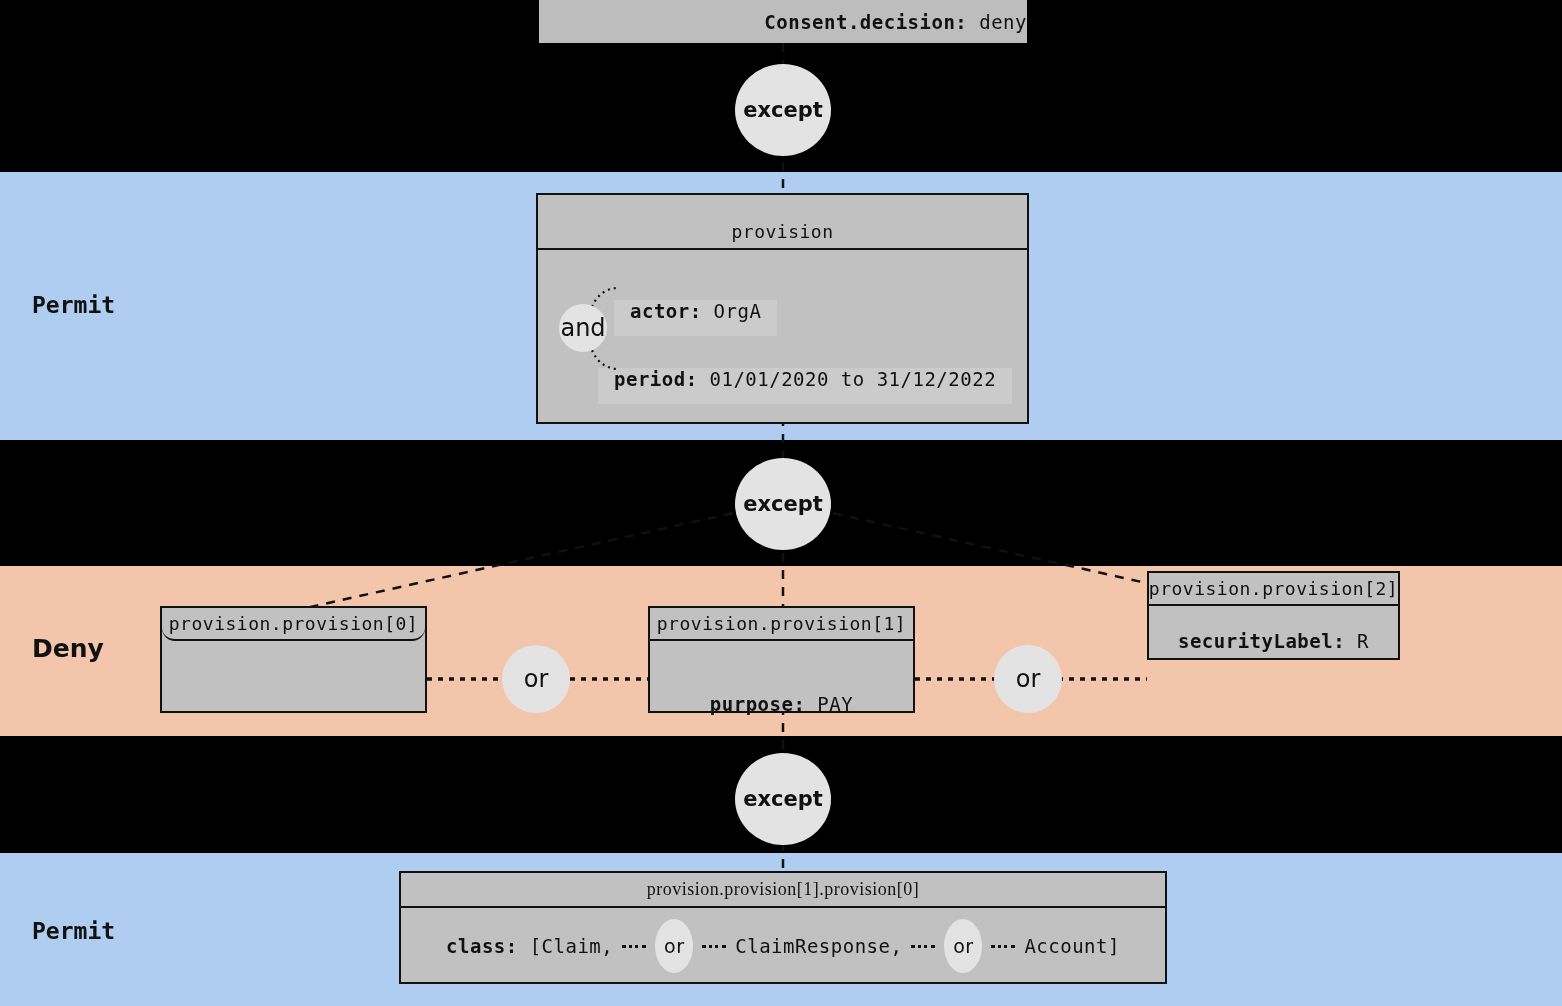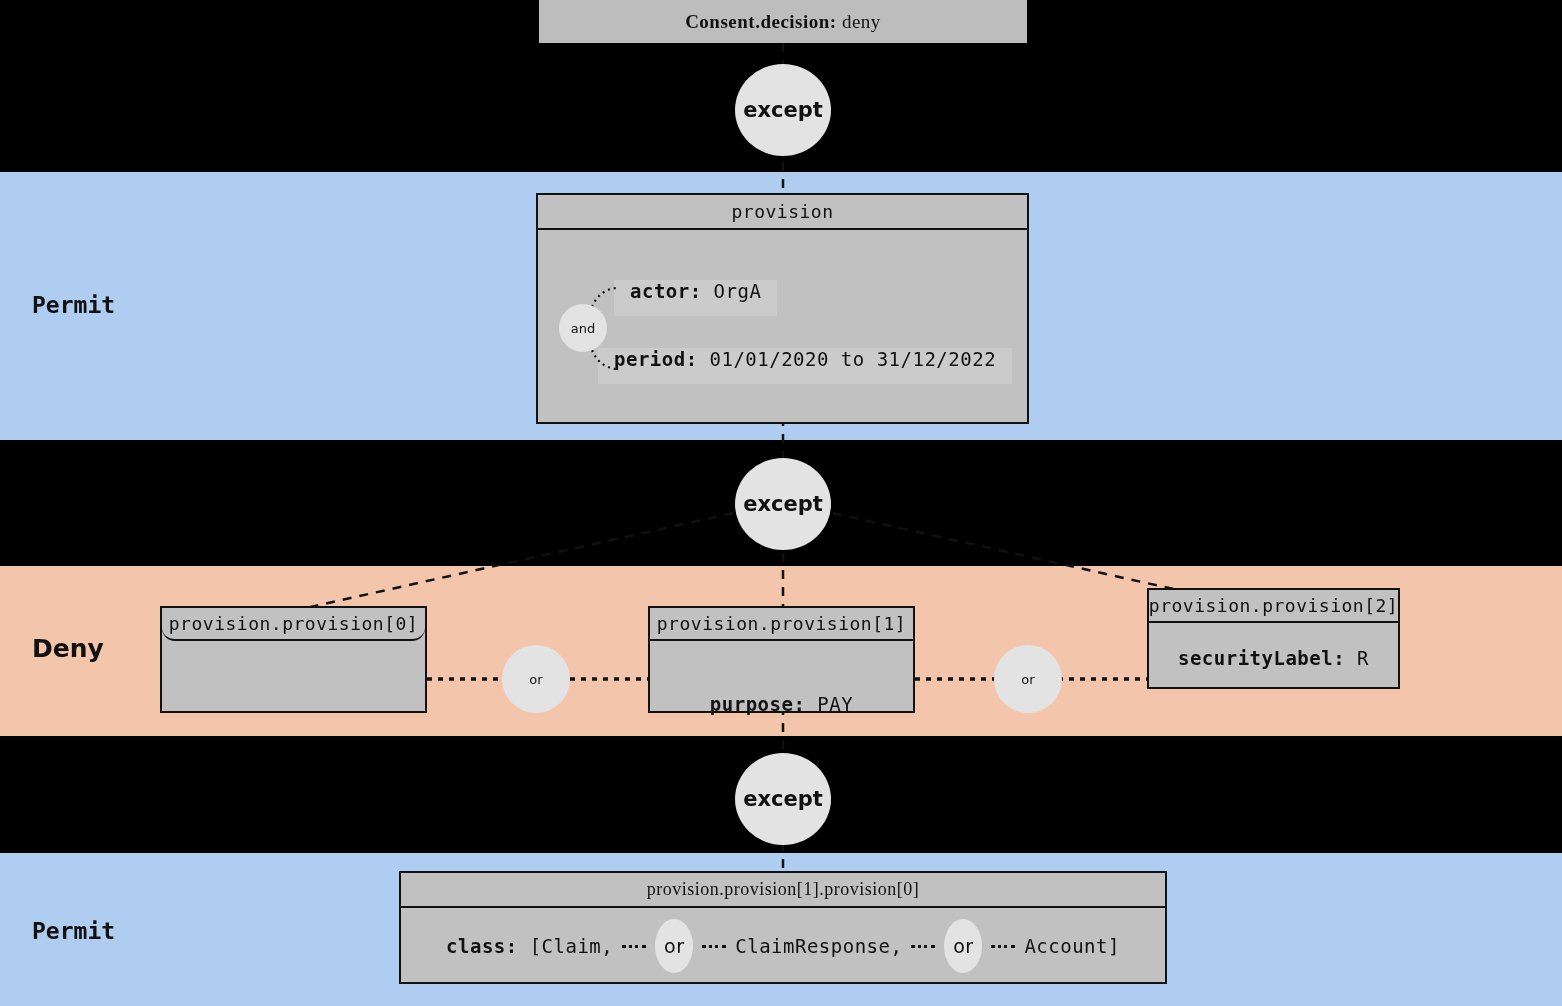--- a/index.html
+++ b/index.html
@@ -35,30 +35,30 @@
   .node-header{
     border-bottom:2px solid var(--border);
     display:flex;align-items:center;justify-content:center;
     font-size:18px;letter-spacing:0.5px;
   }
   .node-body{position:relative;display:flex;align-items:center;justify-content:center;}
   .kv{font-size:19px;letter-spacing:0.5px;white-space:nowrap;}
   .kv b{font-weight:bold;}
   .consent-box{
     position:absolute;background:var(--consent-fill);z-index:2;
-    display:flex;align-items:center;justify-content:center;
-    font-size:19px;letter-spacing:0.5px;font-family:Liberation Serif, serif;
+    display:flex;align-items:center;justify-content:flex-end;
+    font-size:19px;letter-spacing:0.5px;
   }
   .circle{
     position:absolute;background:var(--circle-fill);border-radius:50%;
     display:flex;align-items:center;justify-content:center;
     font-family:"DejaVu Sans","Liberation Sans",sans-serif;z-index:4;
   }
   .circle.except{font-weight:bold;font-size:21px;}
-  .circle.op{font-size:13px;font-weight:normal;}
+  .circle.op{font-size:24px;font-weight:normal;}
   .hl-row{
     position:absolute;background:var(--row-highlight);
     display:flex;align-items:flex-start;padding:0 16px;height:36px;
   }
   .class-row{display:flex;align-items:center;gap:9px;font-size:19px;letter-spacing:0.5px;}
   .dotseg{width:24px;height:0;border-top:3px dotted var(--border);}
   .or-small{
     position:relative;width:38px;height:54px;border-radius:50%;
     background:var(--circle-fill);display:flex;align-items:center;justify-content:center;
     font-family:"DejaVu Sans","Liberation Sans",sans-serif;font-size:19px;flex:0 0 auto;
@@ -96,21 +96,21 @@
   <div class="circle except" style="left:735px;top:458px;width:96px;height:92px;">
     <span>except</span>
   </div>
   <div class="circle except" style="left:735px;top:753px;width:96px;height:92px;">
     <span>except</span>
   </div>
 
   <div class="band-label mono" style="top:292px;">Permit</div>
 
   <div class="node" style="left:536px;top:193px;width:493px;height:231px;">
-    <div class="node-header" style="height:33px;">provision</div>
+    <div class="node-header" style="height:33px;margin-top:20px;">provision</div>
     <div class="node-body" style="height:192px;">
       <div class="hl-row" style="left:76px;top:50px;">
         <span class="kv"><b>actor:</b>&nbsp;<span>OrgA</span></span>
       </div>
       <div class="hl-row" style="left:60px;top:118px;">
         <span class="kv"><b>period:</b>&nbsp;<span>01/01/2020 to 31/12/2022</span></span>
       </div>
     </div>
   </div>
 
@@ -126,21 +126,21 @@
 
   <div class="node" style="left:160px;top:606px;width:267px;height:107px;">
     <div class="node-header" style="height:31px;border-radius:13px;">provision.provision[0]</div>
   </div>
   <div class="node" style="left:648px;top:606px;width:267px;height:107px;">
     <div class="node-header" style="height:31px;">provision.provision[1]</div>
     <div class="node-body" style="height:70px;margin-top:28px;">
       <span class="kv"><b>purpose:</b>&nbsp;<span>PAY</span></span>
     </div>
   </div>
-  <div class="node" style="left:1147px;top:588px;width:253px;height:101px;">
+  <div class="node" style="left:1147px;top:571px;width:253px;height:89px;">
     <div class="node-header" style="height:31px;">provision.provision[2]</div>
     <div class="node-body" style="height:70px;">
       <span class="kv"><b>securityLabel:</b>&nbsp;<span>R</span></span>
     </div>
   </div>
 
   <div class="circle op" style="left:502px;top:645px;width:68px;height:68px;">
     <span>or</span>
   </div>
   <div class="circle op" style="left:994px;top:645px;width:68px;height:68px;">

